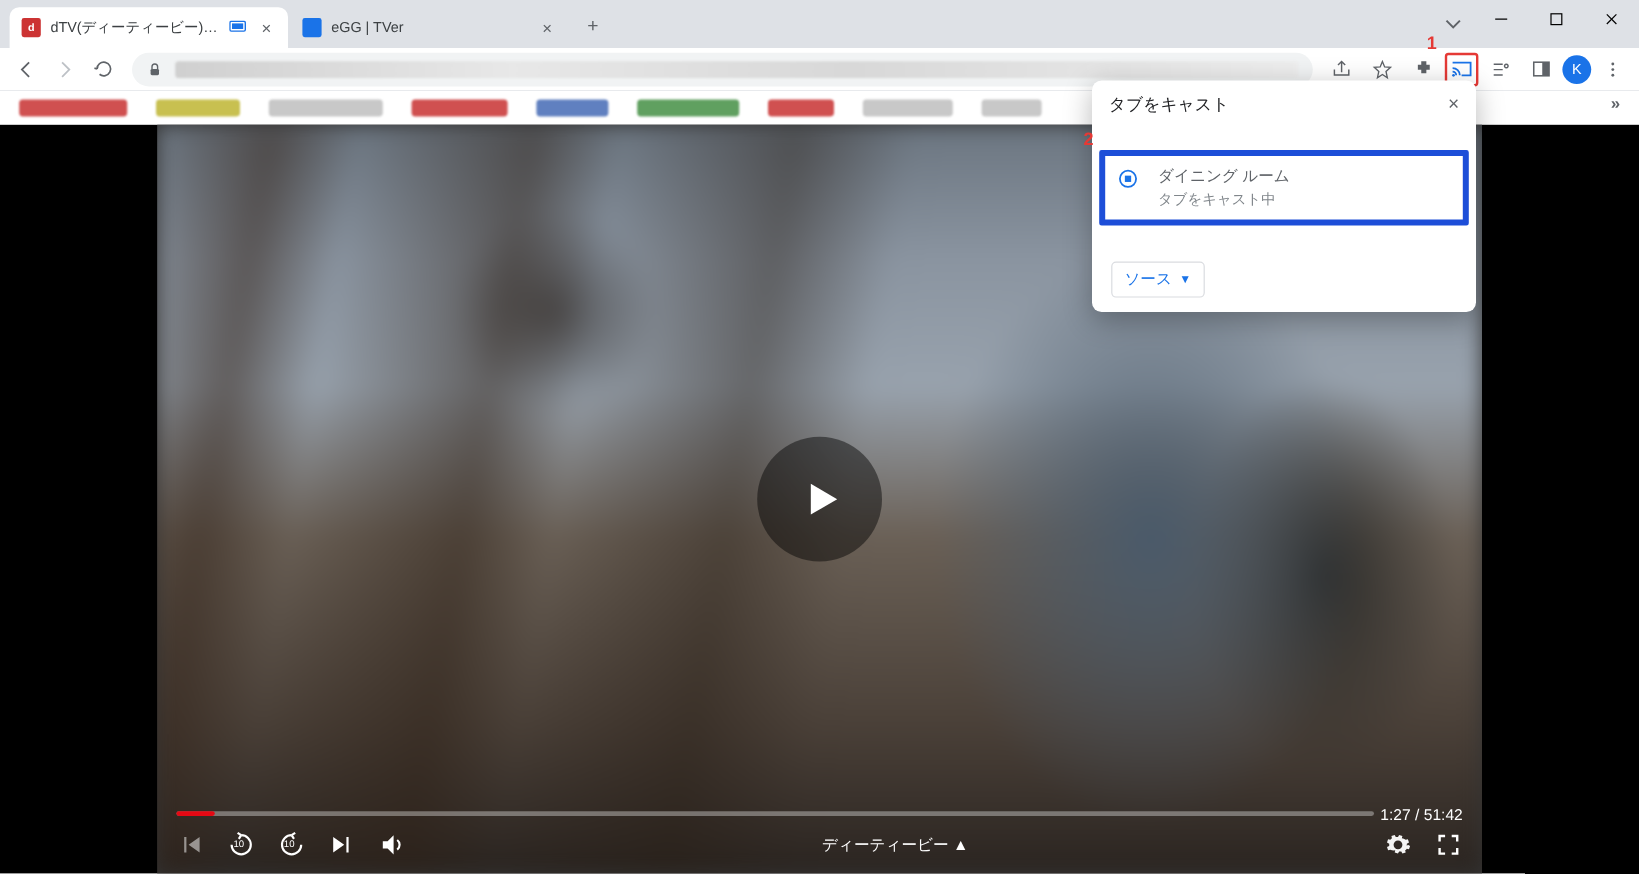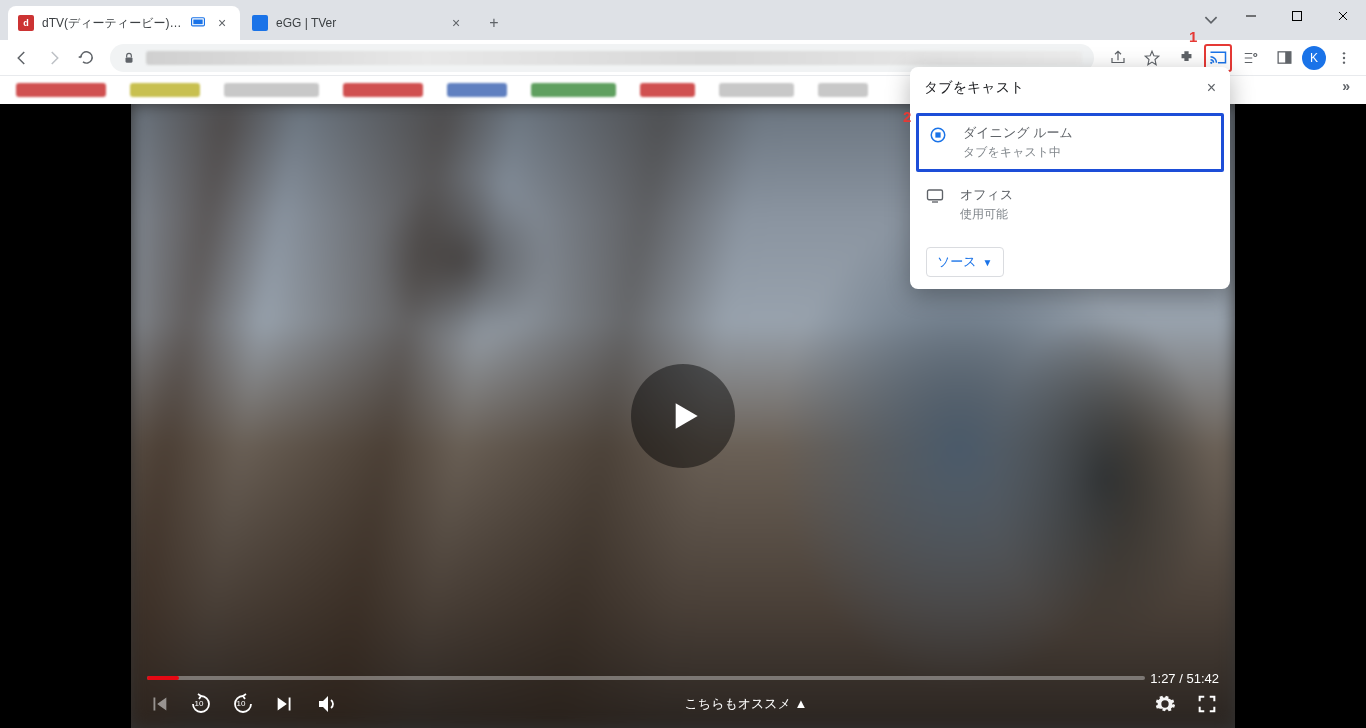--- a/index.html
+++ b/index.html
@@ -66,21 +66,21 @@
 .cic { width:24px; height:24px; display:flex; align-items:center; justify-content:center;}
 .rewind-badge{position:relative;}
 .rewind-badge .sub10{position:absolute; font-size:8px; top:7px; left:0; right:4px; text-align:center; color:#fff;}
 
 
 .cast-pop { position:absolute; top:67px; left:910px; width:320px; background:#fff; border-radius:8px; box-shadow:0 6px 24px rgba(0,0,0,.28); padding-bottom:12px; z-index:50;}
 .cast-pop .hdr{ display:flex; align-items:flex-end; padding:12px 14px; }
 .cast-pop .hdr .ttl{ flex:1; font-size:14px; color:#202124;}
 .cast-pop .hdr .cls{ color:#5f6368; font-size:16px;}
 .cast-item { display:flex; align-items:flex-start; padding:10px 16px; gap:14px;}
-.cast-item.active{ border:3px solid #1d4ed8; margin:4px 6px; border-radius:2px; padding:8px 10px;}
+.cast-item.active{ border:5px solid #1d4ed8; margin:16px 6px; border-radius:2px; padding:8px 10px;}
 .cast-item .ico{ width:20px; margin-top:2px;}
 .cast-item .lines .l1{ font-size:13px; color:#5f6368;}
 .cast-item .lines .l2{ font-size:12px; color:#80868b; margin-top:2px;}
 .src-btn{ margin:14px 0 0 16px; display:inline-flex; align-items:center; gap:6px; border:1px solid #dadce0; border-radius:4px; padding:5px 10px; font-size:13px; color:#1a73e8;}
 .src-btn .tri{ color:#1a73e8; font-size:10px;}
 
 
 .anno { position:absolute; color:#e53935; font-weight:700; font-size:15px; z-index:60;}
 .anno1{ top:28px; left:1189px;}
 .anno2{ top:108px; left:903px;}
@@ -256,21 +256,21 @@
           <svg width="22" height="22" viewBox="0 0 24 24" fill="#fff">
             <path d="M4 5l10 7-10 7zM16 5h2v14h-2z"></path>
           </svg>
         </div>
       <div class="cic">
           <svg width="24" height="24" viewBox="0 0 24 24" fill="#fff">
             <path d="M4 9v6h4l5 5V4L8 9H4z"></path>
             <path d="M16 8a5 5 0 0 1 0 8" fill="none" stroke="#fff" stroke-width="1.8"></path>
           </svg>
         </div>
-      <div class="grow">こちらもオススメ ▲</div>
+      <div class="grow">ディーティービー ▲</div>
       <div class="cic">
           <svg width="22" height="22" viewBox="0 0 24 24" fill="#fff">
             <path d="M12 8a4 4 0 1 0 0 8 4 4 0 0 0 0-8zm9 4l2 1-1 3-2-.5a8 8 0 0 1-1.5 1.5l.5 2-3 1-1-2h-2l-1 2-3-1 .5-2A8 8 0 0 1 5 16.5L3 17l-1-3 2-1v-2l-2-1 1-3 2 .5A8 8 0 0 1 6.5 6L6 4l3-1 1 2h2l1-2 3 1-.5 2A8 8 0 0 1 19 7.5l2-.5 1 3-2 1v2z" opacity=".95"></path>
           </svg>
         </div>
       <div class="cic">
           <svg width="22" height="22" viewBox="0 0 24 24" fill="none" stroke="#fff" stroke-width="2.2">
             <path d="M4 9V4h5M20 9V4h-5M4 15v5h5M20 15v5h-5"></path>
           </svg>
         </div>
@@ -290,32 +290,20 @@
       <svg width="18" height="18" viewBox="0 0 24 24">
           <circle cx="12" cy="12" r="9" fill="none" stroke="#1a73e8" stroke-width="2"></circle>
           <rect x="8.5" y="8.5" width="7" height="7" fill="#1a73e8"></rect>
         </svg>
     </div>
     <div class="lines">
       <div class="l1">ダイニング ルーム</div>
       <div class="l2">タブをキャスト中</div>
     </div>
   </div>
-  <div class="cast-item">
-    <div class="ico">
-      <svg width="18" height="16" viewBox="0 0 24 20">
-          <rect x="2" y="2" width="20" height="13" rx="2" fill="none" stroke="#5f6368" stroke-width="1.8"></rect>
-          <line x1="8" y1="18" x2="16" y2="18" stroke="#5f6368" stroke-width="1.8"></line>
-        </svg>
-    </div>
-    <div class="lines">
-      <div class="l1">オフィス</div>
-      <div class="l2">使用可能</div>
-    </div>
-  </div>
   <div class="src-btn">
     <span>ソース</span>
       <span class="tri">▼</span>
   </div>
 </div>
 
 <div class="anno anno1">1</div>
 <div class="anno anno2">2</div>
 
 </body></html>

